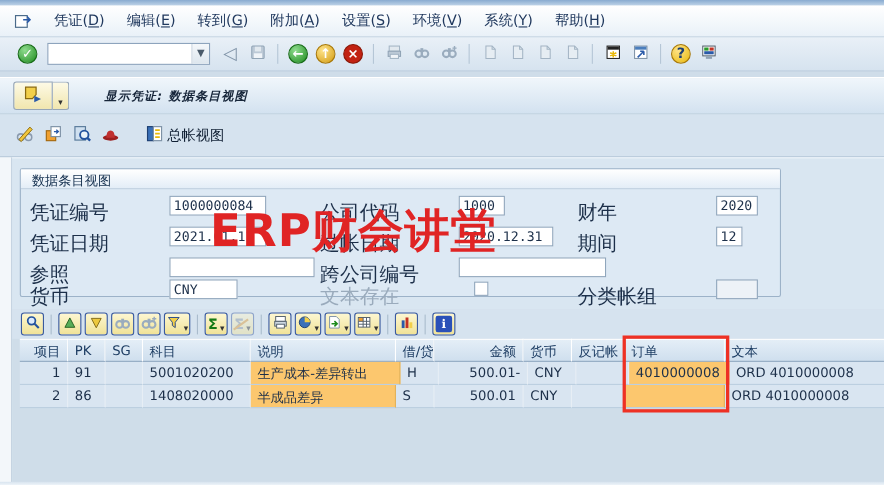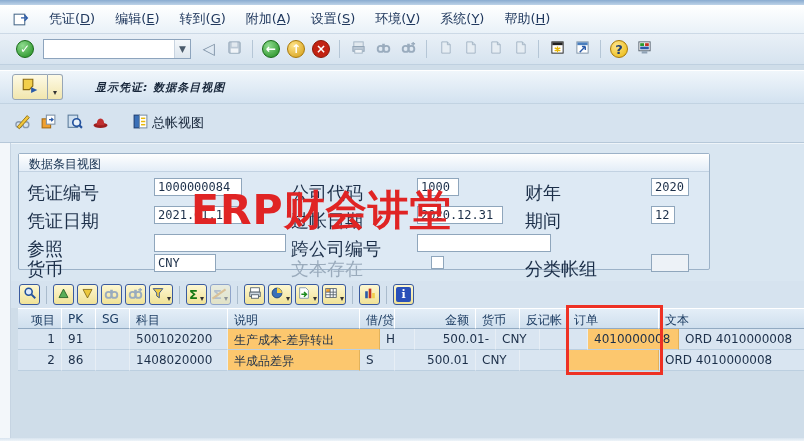--- a/index.html
+++ b/index.html
@@ -443,21 +443,21 @@
         <div class="th" style="width: 48px;">反记帐</div>
         <div class="th" style="width: 91px;">订单</div>
         <div class="th col-flex">文本</div>
       </div>
     <div>
         <div class="t-row">
           <div class="td al-r" style="width: 44px;">1</div>
           <div class="td" style="width: 34px;">91</div>
           <div class="td" style="width: 34px;"></div>
           <div class="td" style="width: 98px;">5001020200</div>
-          <div class="td hl" style="width: 152px;">生产成本-差异转出</div>
+          <div class="td hl" style="width: 136px;">生产成本-差异转出</div>
           <div class="td" style="width: 35px;">H</div>
           <div class="td al-r" style="width: 81px;">500.01-</div>
           <div class="td" style="width: 44px;">CNY</div>
           <div class="td" style="width: 48px;"></div>
           <div class="td hl" style="width: 91px;">4010000008</div>
           <div class="td col-flex">ORD 4010000008</div>
         </div>
         <div class="t-row">
           <div class="td al-r" style="width: 44px;">2</div>
           <div class="td" style="width: 34px;">86</div>

